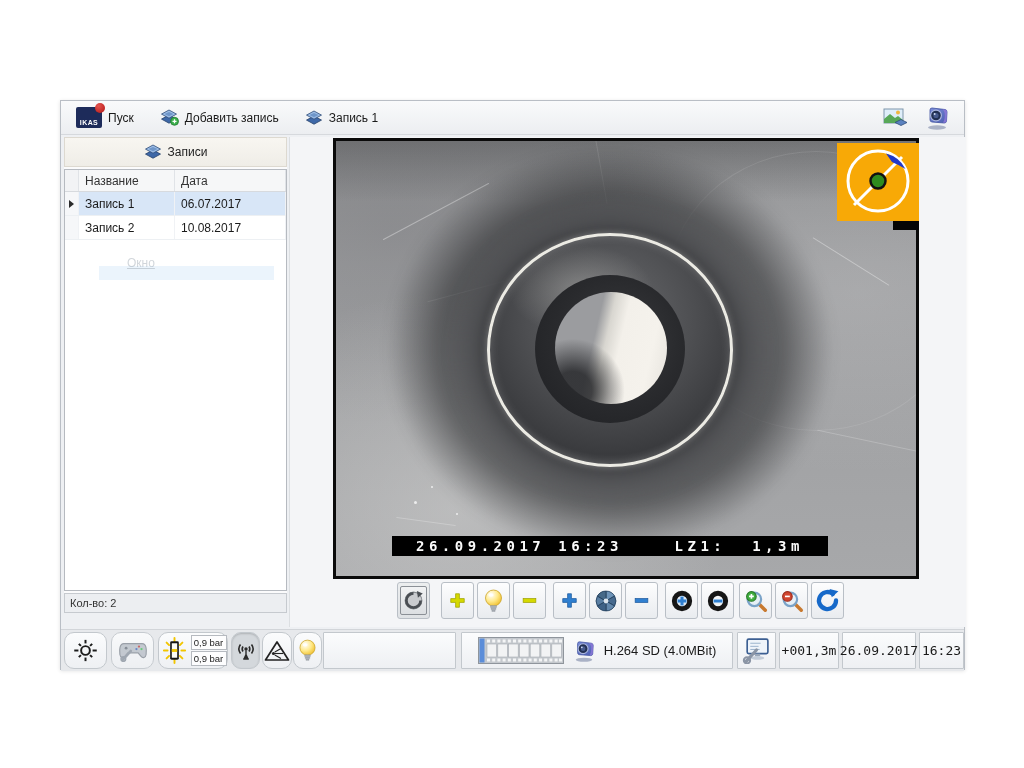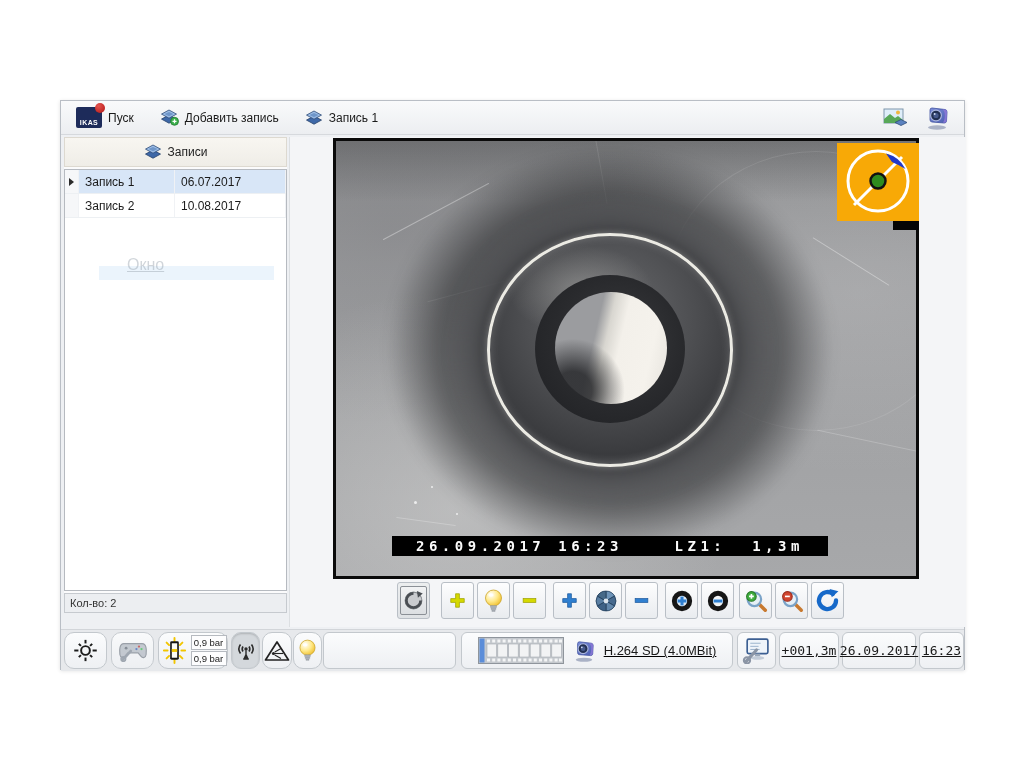--- a/index.html
+++ b/index.html
@@ -36,21 +36,21 @@
   .thead .cell { display:flex; align-items:center; padding-left:6px; border-right:1px solid #e0e3e7; }
   .trow { display:flex; height:24px; font-size:12px; color:#1a1a1a; border-bottom:1px solid #edf0f3; background:#fff; }
   .trow .cell { display:flex; align-items:center; padding-left:6px; border-right:1px solid #f0f2f5; }
   .trow.selected { background:#d8e6f7; }
   .cell.marker { width:14px; padding-left:0 !important; justify-content:center; background:#f2f3f5; }
   .trow .cell.marker { background:#f6f7f9; }
   .cell.name { width:96px; }
   .cell.date { flex:1; }
   .arrow-right { width:0; height:0; border-left:5px solid #2b2b2b; border-top:4px solid transparent; border-bottom:4px solid transparent; }
   .ghost-band { position:absolute; left:34px; top:96px; width:175px; height:14px; background:rgba(203,226,248,.38); }
-  .ghost-text { position:absolute; left:62px; top:86px; font-size:16px; color:#8d99a5; opacity:.4;text-decoration:underline; }
+  .ghost-text { position:absolute; left:62px; top:86px; font-size:12px; color:#8d99a5; opacity:.4;text-decoration:underline; }
   .count-bar { position:absolute; left:0; top:456px; width:223px; height:20px; background:#eceef1;
                border:1px solid #c6cacf; font-size:11px; color:#333; display:flex; align-items:center; padding-left:5px; }
 
   
   .main-panel { position:absolute; left:228px; top:36px; width:677px; height:490px; background:#f4f5f7; border-left:1px solid #dcdfe2; }
 
   .video { position:absolute; left:272px; top:37px; width:586px; height:441px; background:#a0a1a3; border:3px solid #0a0a0a; overflow:visible; }
   .v-clip { position:absolute; inset:0; overflow:hidden; }
   .v-base { position:absolute; inset:0;
      background:
@@ -100,21 +100,21 @@
   .vc-btn.g1 { margin-left:11px; } .vc-btn.g2 { margin-left:7px; } .vc-btn.g3 { margin-left:5px; }
   .vc-btn.active { background:linear-gradient(#eceeef,#dfe2e5); }
   .vc-inner-frame { display:flex; align-items:center; justify-content:center; width:27px; height:29px;
                     border:1px solid #8b9096; background:linear-gradient(#f2f3f4,#dcdfe2); border-radius:2px; }
   .plus-yellow { fill:#d5d900; stroke:#9fa300; }
   .plus-blue { fill:#2f7fd0; stroke:#1d5a9e; }
 
   
   .bottom-bar { position:absolute; left:0; top:528px; width:100%; height:42px; background:#e7e9ec; border-top:1px solid #d2d5d9; }
   .sb-box { position:absolute; top:2px; height:37px; background:linear-gradient(#fbfcfd,#eef0f3);
-            border:1px solid #c3c8cd; border-radius:6px; display:flex; align-items:center; justify-content:center;text-decoration:underline; }
+            border:1px solid #c3c8cd; border-radius:1px; display:flex; align-items:center; justify-content:center; }
   .sb-iconrow { position:absolute; left:3px; top:2px; display:flex; align-items:center; }
   .sb-btn { height:37px; background:linear-gradient(#fbfcfd,#eef0f3); border:1px solid #c3c8cd; border-radius:10px;
             display:flex; align-items:center; justify-content:center; cursor:default; }
   .sb-brightness { width:43px; }
   .sb-gamepad { width:43px; margin-left:4px; opacity:.9; }
   .sb-pressure { width:70px; margin-left:4px; gap:2px; }
   .p-col { display:flex; flex-direction:column; gap:1px; }
   .p-box { width:36px; height:15px; background:#fdfdfe; border:1px solid #b6bac0; font-size:9.5px; color:#222;
            display:flex; align-items:center; justify-content:center; }
   .sb-antenna { width:29px; margin-left:3px; background:#d4d8dc; box-shadow:inset 0 1px 2px rgba(0,0,0,.18); }
@@ -201,20 +201,25 @@
       <div class="panel-header">
         <svg width="18" height="16" viewBox="0 0 18 16">
           <path d="M9 6 L16.5 10.1 L9 14.2 L1.5 10.1 Z" fill="#3e68a8" stroke="#26416b" stroke-width="0.8"></path>
           <path d="M9 1 L16.5 5.1 L9 9.2 L1.5 5.1 Z" fill="#9dbde6" stroke="#2c4a77" stroke-width="0.8"></path>
           <path d="M9 2.9 L13.6 5.1 L9 7.3 L4.4 5.1 Z" fill="#6f96c9"></path>
         </svg>
         <span>Записи</span>
       </div>
 
       <div class="rec-table">
+        <div class="thead">
+          <div class="cell marker"></div>
+          <div class="cell name">Название</div>
+          <div class="cell date">Дата</div>
+        </div>
         <div class="trow selected">
           <div class="cell marker">
             <span class="arrow-right"></span>
           </div>
           <div class="cell name">Запись 1</div>
           <div class="cell date">06.07.2017</div>
         </div>
         <div class="trow">
           <div class="cell marker"></div>
           <div class="cell name">Запись 2</div>

